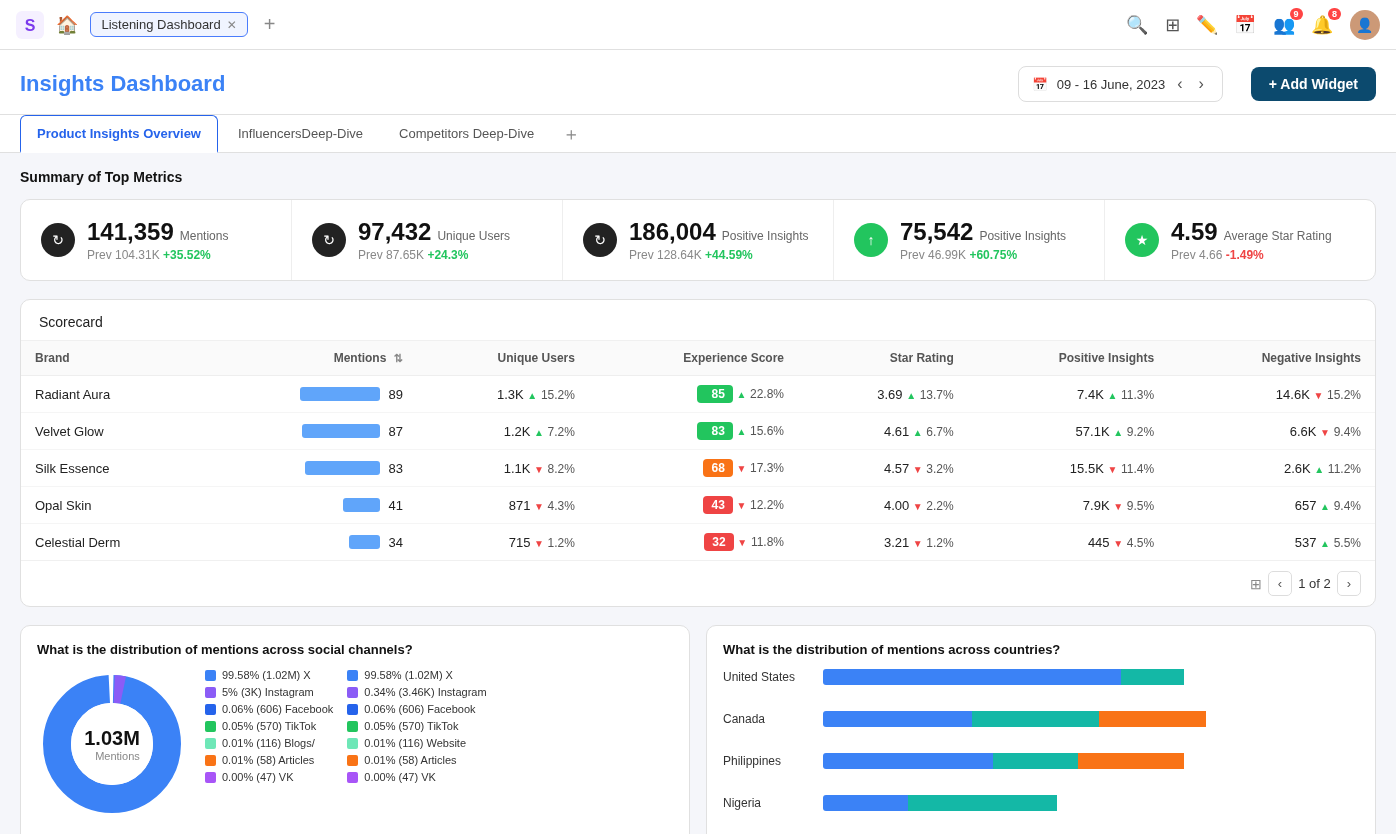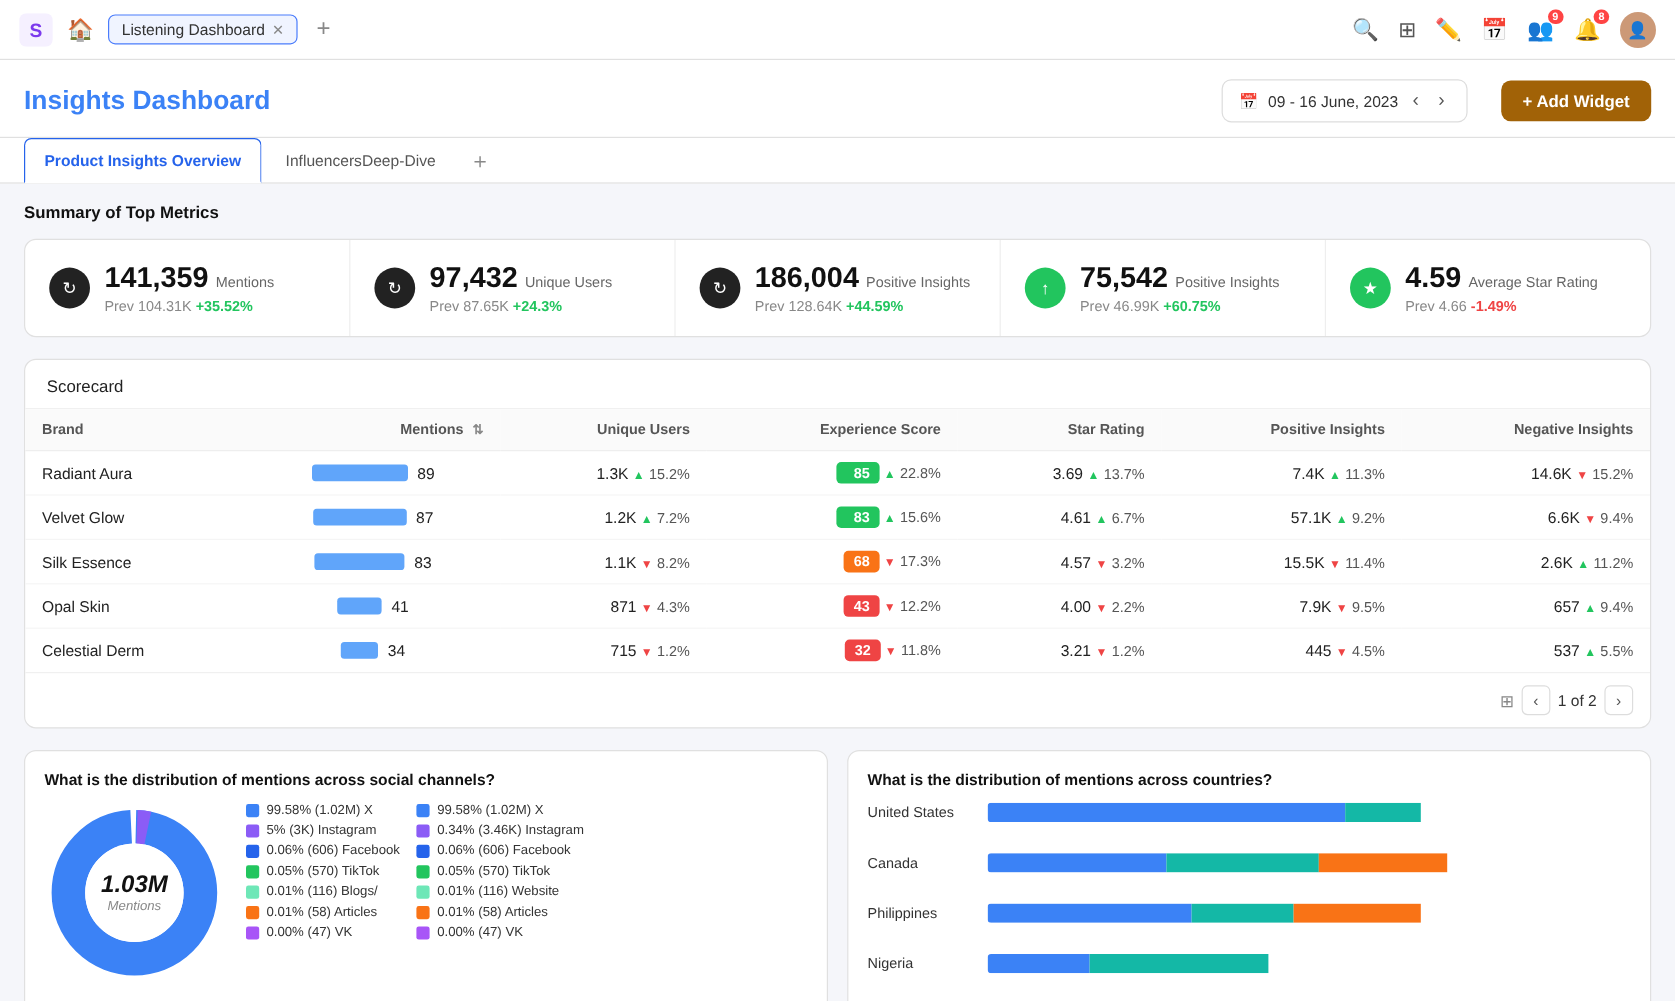--- a/index.html
+++ b/index.html
@@ -35,21 +35,21 @@
       padding: 16px 20px 0 20px; border-bottom: 1px solid #e0e0e0;
     }
     .page-title { font-size: 22px; font-weight: 700; color: #3b82f6; flex: 1; }
     .date-picker {
       display: flex; align-items: center; gap: 8px;
       border: 1px solid #ddd; border-radius: 8px; padding: 6px 14px;
       font-size: 13px; color: #333; background: #fff; cursor: pointer;
     }
     .date-nav { background: none; border: none; font-size: 16px; cursor: pointer; color: #555; padding: 2px 4px; }
     .add-widget-btn {
-      background: #a16207; color: #fff; border: none; border-radius: 8px;
+      background: #0c4a6e; color: #fff; border: none; border-radius: 8px;
       padding: 9px 18px; font-size: 14px; font-weight: 600; cursor: pointer; margin-left: 16px;
     }
 
     
     .tabs-bar {
       display: flex; align-items: center; background: #fff;
       padding: 0 20px; border-bottom: 1px solid #e0e0e0; gap: 4px;
     }
     .tab {
       padding: 10px 16px; font-size: 13px; cursor: pointer; color: #555;
@@ -81,21 +81,21 @@
     .scorecard-title { font-size: 14px; font-weight: 400; padding: 14px 18px 10px; border-bottom: 1px solid #f0f0f0; }
     .scorecard-table { width: 100%; border-collapse: collapse; }
     .scorecard-table th {
       text-align: left; padding: 10px 14px; font-size: 12px; font-weight: 600;
       color: #555; background: #fafafa; border-bottom: 1px solid #eee;
     }
     .scorecard-table th:not(:first-child) { text-align: right; }
     .scorecard-table td { padding: 9px 14px; border-bottom: 1px solid #f5f5f5; font-size: 13px; }
     .scorecard-table td:not(:first-child) { text-align: right; }
     .scorecard-table tr:last-child td { border-bottom: none; }
-    .bar-cell { display: flex; align-items: center; justify-content: center; gap: 8px; }
+    .bar-cell { display: flex; align-items: center; justify-content: flex-end; gap: 8px; }
     .score-bar { height: 14px; background: #60a5fa; border-radius: 3px; display: inline-block; }
     .exp-badge { display: inline-block; padding: 2px 8px; border-radius: 4px; color: #fff; font-weight: 700; font-size: 12px; }
     .exp-green { background: #22c55e; padding-left: 14px; }
     .exp-orange { background: #f97316; }
     .exp-red { background: #ef4444; }
     .arrow-up { color: #22c55e; font-size: 10px; }
     .arrow-down { color: #ef4444; font-size: 10px; }
     .pct { font-size: 12px; color: #555; }
     .pagination-row { display: flex; align-items: center; justify-content: flex-end; gap: 6px; padding: 10px 14px; border-top: 1px solid #f0f0f0; }
     .page-btn { background: #fff; border: 1px solid #ddd; border-radius: 5px; padding: 4px 9px; cursor: pointer; font-size: 13px; color: #555; }
@@ -103,21 +103,21 @@
     .grid-icon { font-size: 14px; color: #888; cursor: pointer; }
 
     
     .charts-row { display: flex; gap: 16px; }
     .chart-card { background: #fff; border: 1px solid #e0e0e0; border-radius: 10px; flex: 1; padding: 16px; }
     .chart-title { font-size: 13px; font-weight: 600; margin-bottom: 12px; color: #111; }
 
     
     .donut-section { display: flex; align-items: flex-start; gap: 18px; }
     .donut-wrap { position: relative; width: 150px; height: 150px; flex-shrink: 0; }
-    .donut-center { position: absolute; top: 50%; left: 50%; transform: translate(-50%, -50%); text-align: center; font-style: italic; }
+    .donut-center { position: absolute; top: 50%; left: 50%; transform: translate(-50%, -50%); text-align: right; }
     .donut-num { font-size: 20px; font-weight: 800; color: #111; }
     .donut-sub { font-size: 11px; color: #888; }
     .legend-cols { display: flex; gap: 14px; }
     .legend-col { display: flex; flex-direction: column; gap: 5px; }
     .legend-item { display: flex; align-items: center; gap: 6px; font-size: 11px; color: #333; }
     .legend-dot { width: 11px; height: 11px; border-radius: 2px; flex-shrink: 0; }
 
     
     .country-list { display: flex; flex-direction: column; gap: 26px; }
     .country-row { display: flex; align-items: center; gap: 10px; }
@@ -174,20 +174,21 @@
       <button class="date-nav">‹</button>
       <button class="date-nav">›</button>
     </div>
     <button class="add-widget-btn">+ Add Widget</button>
   </div>
 </div>
 
 <div class="tabs-bar">
   <div class="tab active">Product Insights Overview</div>
   <div class="tab">InfluencersDeep-Dive</div>
+  <div class="tab">Competitors Deep-Dive</div>
   <div class="tab-add">＋</div>
 </div>
 
 <div class="content">
 
   <div class="section-title">Summary of Top Metrics</div>
   <div class="metrics-row">
 
     <div class="metric-card">
       <div class="metric-icon">↻</div>

